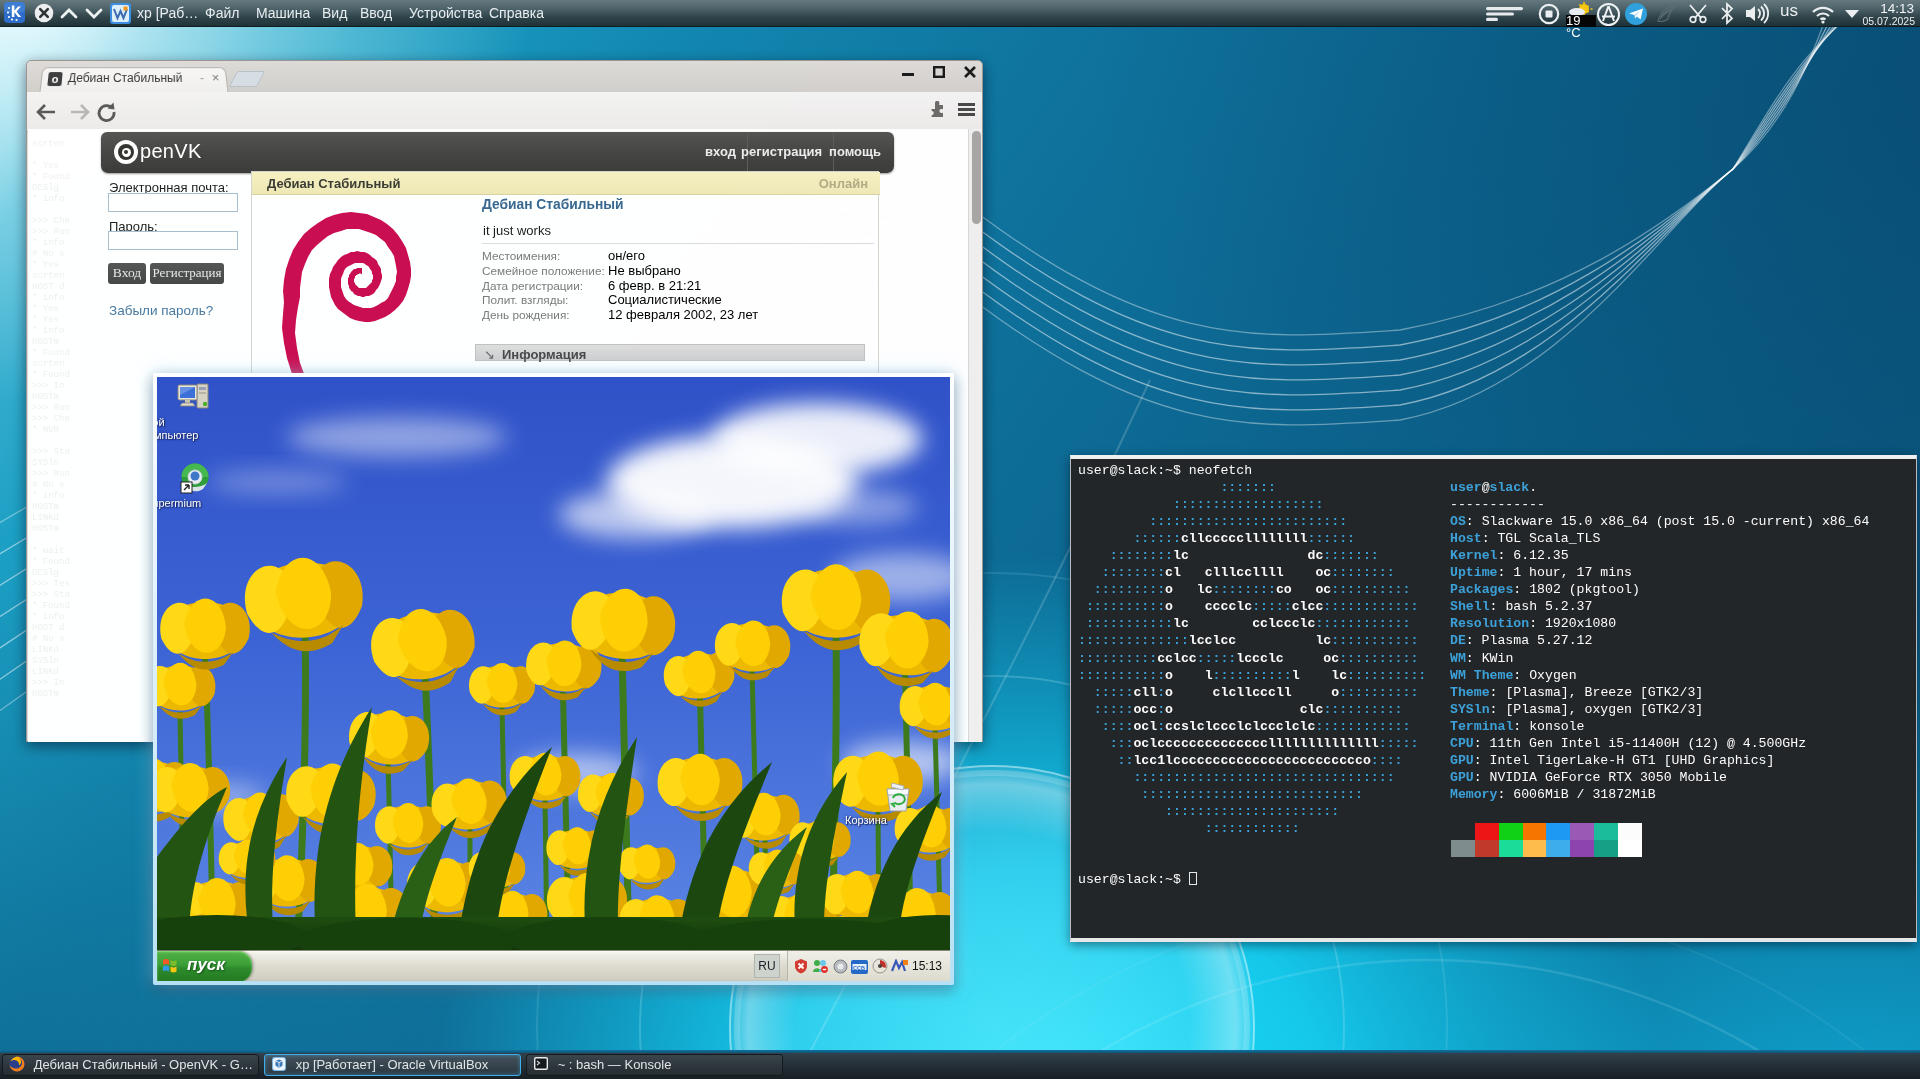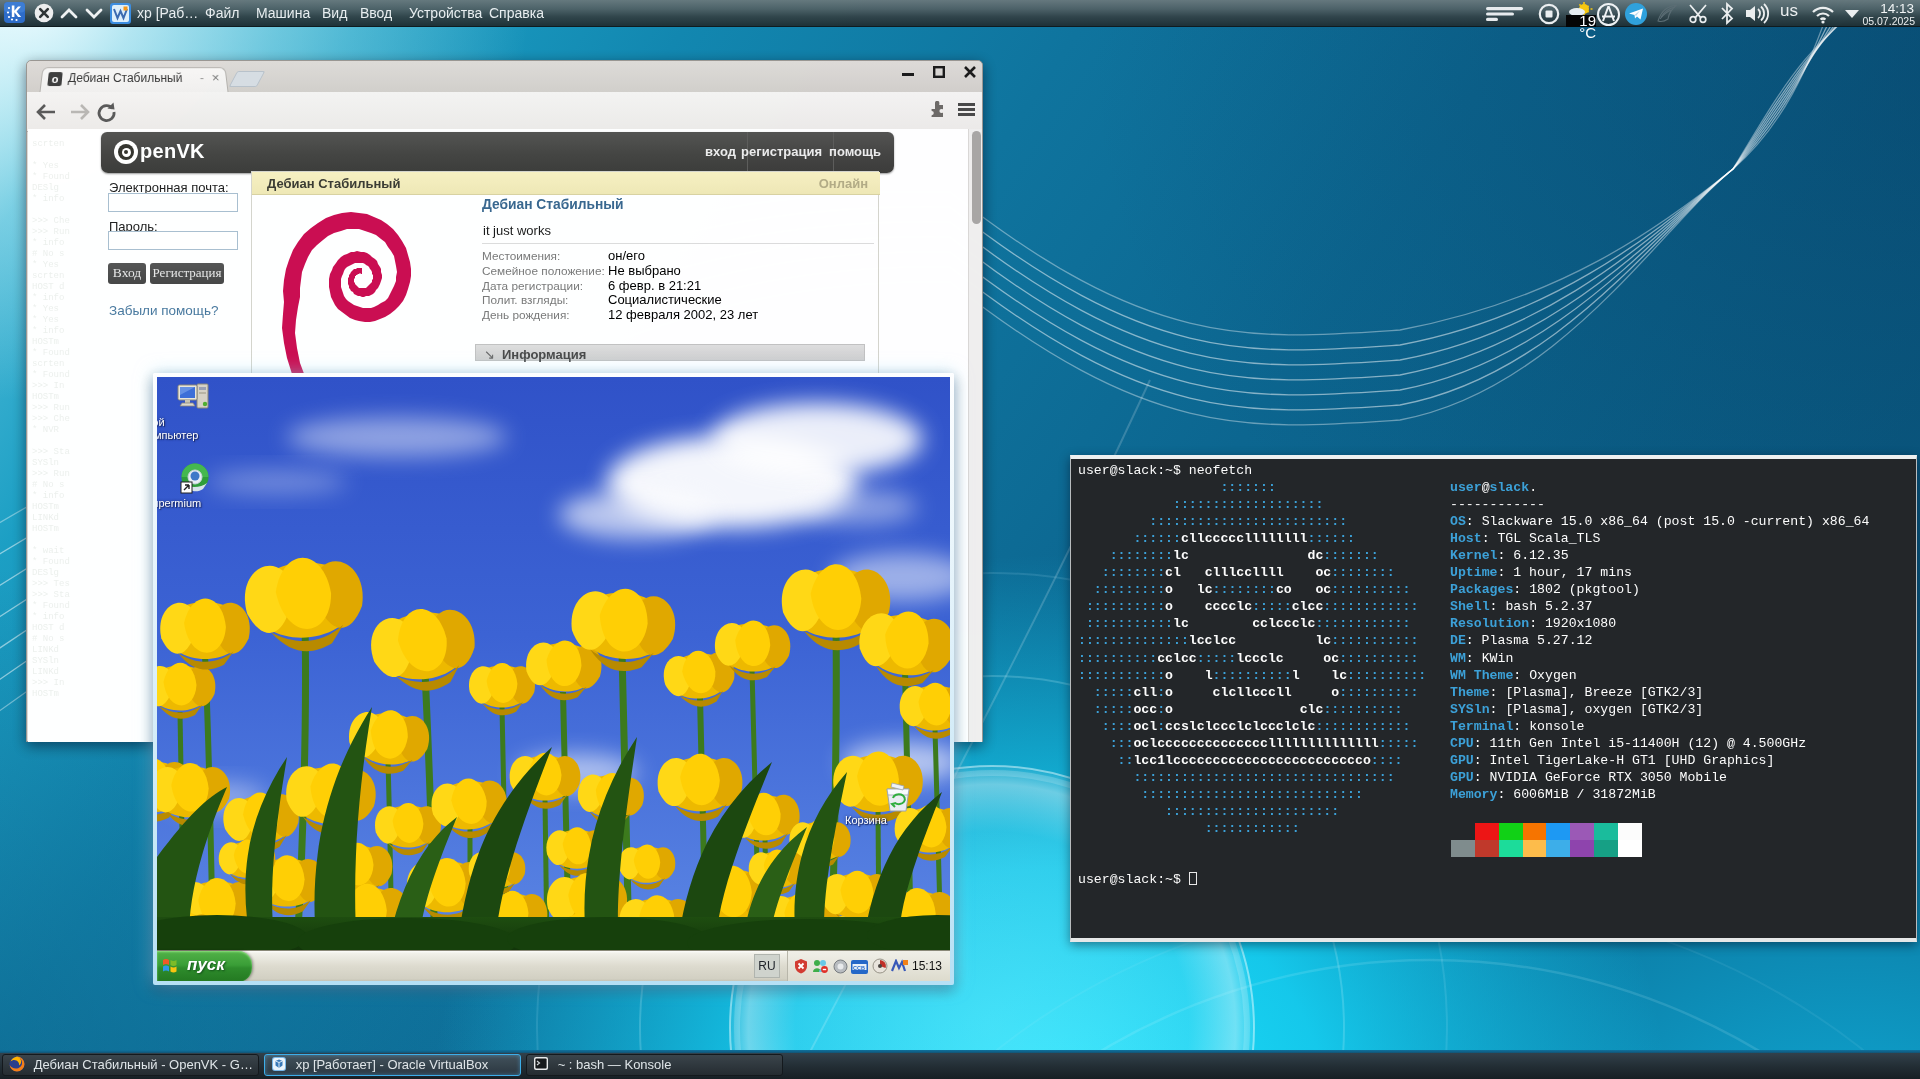--- a/index.html
+++ b/index.html
@@ -200,35 +200,35 @@
 LINKd
 &gt;&gt;&gt; In
 HOSTm
 </div>
 
    <div class="abs" style="left:73px;top:3px;width:793px;height:41px;border-radius:6px 6px 7px 7px;background:linear-gradient(#555553,#454543 55%,#3d3d3b);box-shadow:0 1px 2px rgba(0,0,0,.4)">
      <div class="abs" style="left:13px;top:8px;width:24px;height:24px;background:#fff;border-radius:50%"></div>
      <div class="abs" style="left:17px;top:12px;width:16px;height:16px;background:#35352f;border-radius:50%"></div>
      <div class="abs" style="left:20.5px;top:15.5px;width:9px;height:9px;background:#fff;border-radius:50%"></div>
      <div class="abs" style="left:23px;top:18px;width:4px;height:4px;background:#35352f;border-radius:50%"></div>
-     <span style="position:absolute;left:39px;top:8px;font-size:20px;font-weight:bold;color:#fff;letter-spacing:.3px">penVK</span>
+     <span style="position:absolute;left:39px;top:8px;font-size:20px;font-weight:normal;color:#fff;letter-spacing:.3px">penVK</span>
      <span style="position:absolute;right:158px;top:12px;font-size:13px;font-weight:bold;color:#ececec">вход</span>
      <div class="abs" style="right:146px;top:0;width:1px;height:41px;background:#5e5e5c"></div>
      <span style="position:absolute;right:72px;top:12px;font-size:13px;font-weight:bold;color:#ececec">регистрация</span>
      <div class="abs" style="right:60px;top:0;width:1px;height:41px;background:#5e5e5c"></div>
      <span style="position:absolute;right:13px;top:12px;font-size:13px;font-weight:bold;color:#ececec">помощь</span>
    </div>
 
    <div style="position:absolute;left:81px;top:51px;font-size:13px;color:#222">Электронная почта:</div>
    <div class="abs" style="left:80px;top:64px;width:130px;height:19px;background:#fff;border:1px solid #a9bfd0"></div>
    <div style="position:absolute;left:81px;top:90px;font-size:13px;color:#222">Пароль:</div>
    <div class="abs" style="left:80px;top:102px;width:130px;height:19px;background:#fff;border:1px solid #a9bfd0"></div>
    <div class="abs" style="left:80px;top:134px;width:38px;height:21px;text-align:center;background:linear-gradient(#565656,#474747);border-radius:3px;color:#e8e8e8;font-family:'Liberation Serif',serif;font-size:13.5px;line-height:20px">Вход</div>
    <div class="abs" style="left:122px;top:134px;width:74px;height:21px;text-align:center;background:linear-gradient(#565656,#474747);border-radius:3px;color:#e8e8e8;font-family:'Liberation Serif',serif;font-size:13px;line-height:20px">Регистрация</div>
-   <div style="position:absolute;left:81px;top:174px;font-size:13.5px;color:#49799f">Забыли помощь?</div>
+   <div style="position:absolute;left:81px;top:174px;font-size:13.5px;color:#49799f">Забыли пароль?</div>
 
    <div class="abs" style="left:223px;top:42px;width:628px;height:571px;background:#fff;border:1px solid #d5d5cd">
      <div class="abs" style="left:0;top:0;width:628px;height:23px;background:linear-gradient(#f7f0c2,#efe8b6);border-bottom:1px solid #d9d2a2">
        <span style="position:absolute;left:15px;top:4px;font-size:13px;font-weight:bold;color:#3c3c34">Дебиан Стабильный</span>
        <span style="position:absolute;right:12px;top:4px;font-size:13px;font-weight:bold;color:#b3ac86">Онлайн</span>
      </div>
      <svg class="abs" style="left:30px;top:25px" width="150" height="210" viewBox="280 195 150 210">
             <path d="M307 408L298 388L290 372L285 356L282 341L280 326L281 312L282 300L281 289L282 278L284 267L287 258L291 248L296 240L302 232L309 226L316 221L324 216L332 213L340 211L349 210L357 211L365 212L372 215L379 218L385 222L391 227L396 233L400 239L404 246L406 253L408 260L409 267L409 274L408 280L406 287L404 293L401 299L397 304L393 308L388 312L383 315L378 317L373 319L368 320L363 320L357 319L353 318L348 316L344 313L340 310L336 307L333 303L331 299L329 295L328 290L327 285L327 281L327 277L328 272L330 268L331 265L334 261L336 258L339 255L342 253L345 252L349 250L352 250L355 249L359 250L362 250L365 251L368 253L370 255L373 257L375 259L376 262L378 265L379 267L379 270L380 273L380 276L379 279L378 282L377 284L376 286L374 288L373 290L371 292L369 293L367 294L364 294L362 295L360 295L358 294L356 294L354 293L352 292L351 290L349 289L348 287L347 286L347 284L346 282L346 280L346 278L346 276L347 275L347 273L348 272L349 270L350 269L351 268L352 267L354 267L355 266L356 266L358 266L359 266L360 266L360 272L359 272L358 271L358 271L357 272L356 272L356 272L355 273L354 273L354 274L353 274L353 275L353 276L352 277L352 278L352 279L352 280L353 281L353 281L353 282L354 283L355 284L356 285L356 285L357 286L358 286L360 286L361 286L362 286L363 286L364 286L365 285L366 284L367 283L368 282L369 281L370 280L370 278L371 277L371 275L371 273L370 272L370 270L369 268L368 267L367 265L366 264L364 263L363 262L361 261L359 261L357 261L355 261L353 261L351 262L349 263L347 264L345 265L343 267L342 269L341 272L340 274L339 277L339 280L339 282L339 285L340 288L341 291L342 294L344 297L346 299L349 301L352 303L355 304L358 305L361 306L365 306L369 306L372 305L376 303L379 301L383 299L386 296L388 292L390 288L392 284L394 279L394 275L395 270L394 264L393 259L392 254L389 249L386 245L383 240L379 237L374 233L369 231L363 229L357 227L351 227L345 227L339 229L332 231L326 234L321 238L315 243L310 248L306 255L303 262L300 270L299 278L298 286L298 295L296 305L294 318L293 331L295 346L298 361L304 377L311 398Z" fill="#cb0e52"></path>
           </svg>
      <span style="position:absolute;left:230px;top:25px;font-size:13.8px;font-weight:bold;color:#39678f">Дебиан Стабильный</span>
@@ -581,21 +581,21 @@
   <circle cx="11" cy="11" r="9.2" fill="none" stroke="#eceff0" stroke-width="2.2"></circle>
         <rect x="7.5" y="7.5" width="7" height="7" rx="1" fill="#eceff0"></rect>
  </svg>
  <svg class="abs" style="left:1567px;top:2px" width="30" height="14" viewBox="0 0 30 14">
   <circle cx="17" cy="7" r="5" fill="#f8c810"></circle>
         <g stroke="#f8c810" stroke-width="1.6">
           <path d="M17 0 V2 M17 12 V14 M10.5 7 H8.5 M25.5 7 H23.5 M12.4 2.4 L13.8 3.8 M21.6 10.2 L20.2 8.8 M12.4 11.6 L13.8 10.2 M21.6 3.8 L20.2 5.2"></path>
         </g>
   <ellipse cx="10" cy="10" rx="8" ry="4" fill="#e8eef2"></ellipse>
  </svg>
- <div class="abs" style="left:1566px;top:15px;width:30px;height:12px;background:#060606;color:#fff;font-size:15px;text-align:right;line-height:12px">19 °C</div>
+ <div class="abs" style="left:1566px;top:15px;width:30px;height:12px;background:#060606;color:#fff;font-size:13px;text-align:left;line-height:12px">19 °C</div>
  <svg class="abs" style="left:1596px;top:2px" width="25" height="25" viewBox="0 0 25 25">
   <circle cx="12.5" cy="12.5" r="10.5" fill="none" stroke="#f0f3f4" stroke-width="2"></circle>
   <path d="M12.5 4 L7 19 M12.5 4 L18 19 M6 14.5 L19 14.5" stroke="#f0f3f4" stroke-width="2" fill="none"></path>
  </svg>
  <svg class="abs" style="left:1624px;top:2px" width="24" height="24" viewBox="0 0 24 24">
   <circle cx="12" cy="12" r="11" fill="#31a2dc"></circle>
   <path d="M5 11.5 L19 6.5 L16.5 17.5 L13 14.5 L11 16.5 L10.5 13 Z" fill="#fff"></path>
         <path d="M10.5 13 L16 8.5 L12.2 13.8 Z" fill="#b8d8ec"></path>
  </svg>
  <svg class="abs" style="left:1655px;top:3px" width="26" height="21" viewBox="0 0 26 21">

